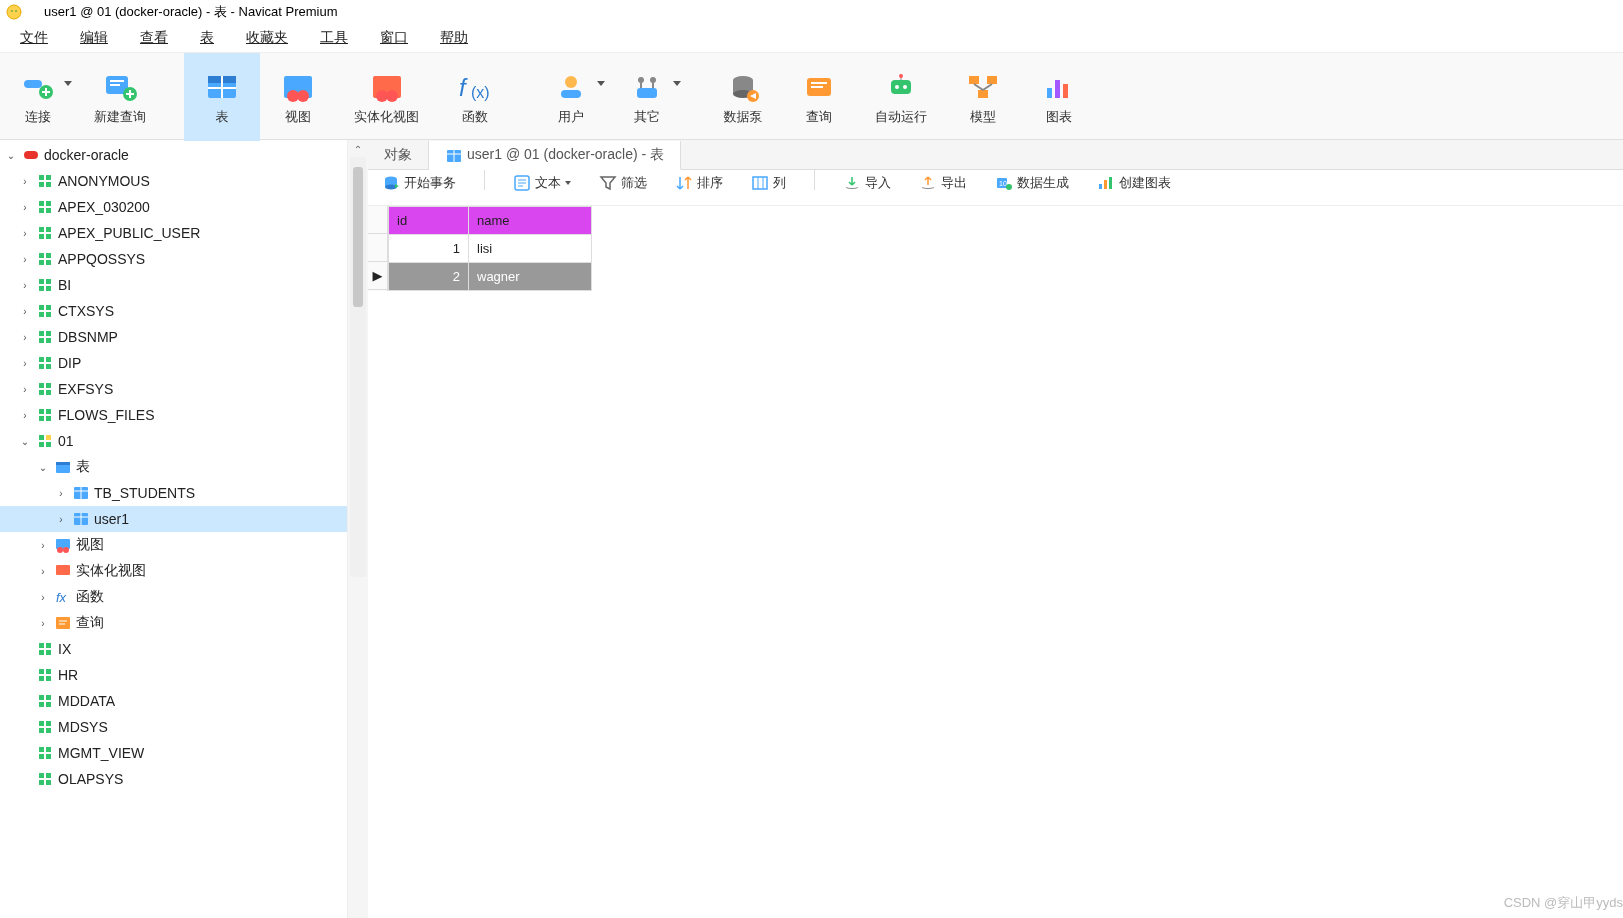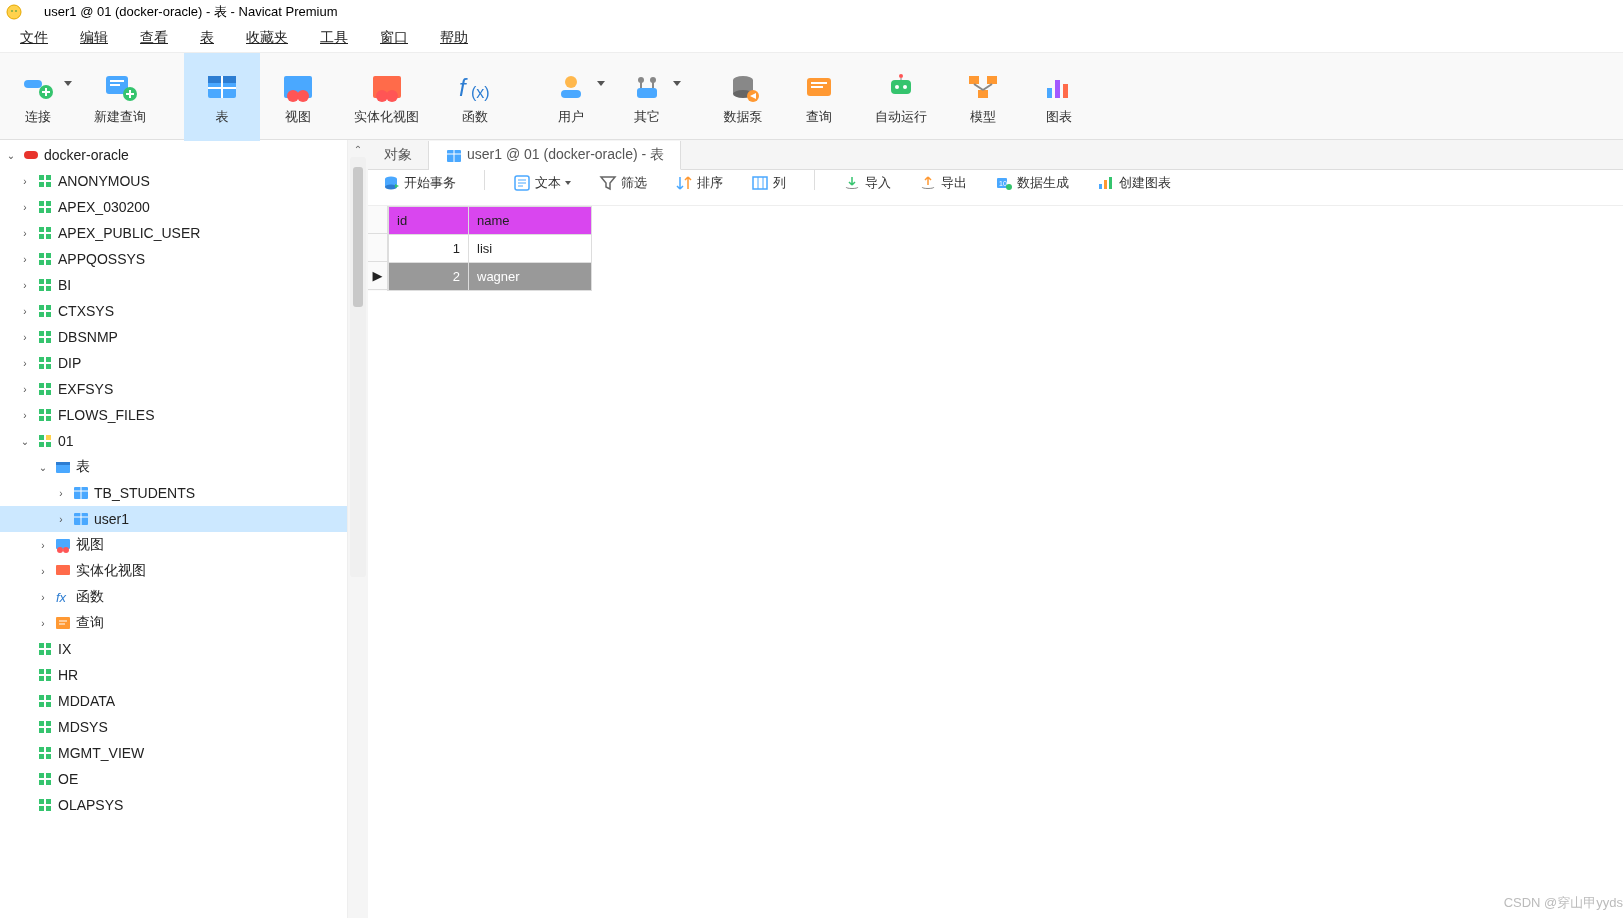--- a/index.html
+++ b/index.html
@@ -509,32 +509,20 @@
           <span class="exp"></span>
           <span class="icon">
             <svg viewBox="0 0 18 18" width="18" height="18">
               <rect x="3" y="3" width="5" height="5" fill="#35c46e"></rect>
               <rect x="10" y="3" width="5" height="5" fill="#35c46e"></rect>
               <rect x="3" y="10" width="5" height="5" fill="#35c46e"></rect>
               <rect x="10" y="10" width="5" height="5" fill="#35c46e"></rect>
             </svg>
           </span>
           <span class="lbl">MGMT_VIEW</span>
-        </div>
-        <div class="tree-row indent-1">
-          <span class="exp"></span>
-          <span class="icon">
-            <svg viewBox="0 0 18 18" width="18" height="18">
-              <rect x="3" y="3" width="5" height="5" fill="#35c46e"></rect>
-              <rect x="10" y="3" width="5" height="5" fill="#35c46e"></rect>
-              <rect x="3" y="10" width="5" height="5" fill="#35c46e"></rect>
-              <rect x="10" y="10" width="5" height="5" fill="#35c46e"></rect>
-            </svg>
-          </span>
-          <span class="lbl">OE</span>
         </div>
         <div class="tree-row indent-1">
           <span class="exp"></span>
           <span class="icon">
             <svg viewBox="0 0 18 18" width="18" height="18">
               <rect x="3" y="3" width="5" height="5" fill="#35c46e"></rect>
               <rect x="10" y="3" width="5" height="5" fill="#35c46e"></rect>
               <rect x="3" y="10" width="5" height="5" fill="#35c46e"></rect>
               <rect x="10" y="10" width="5" height="5" fill="#35c46e"></rect>
             </svg>

